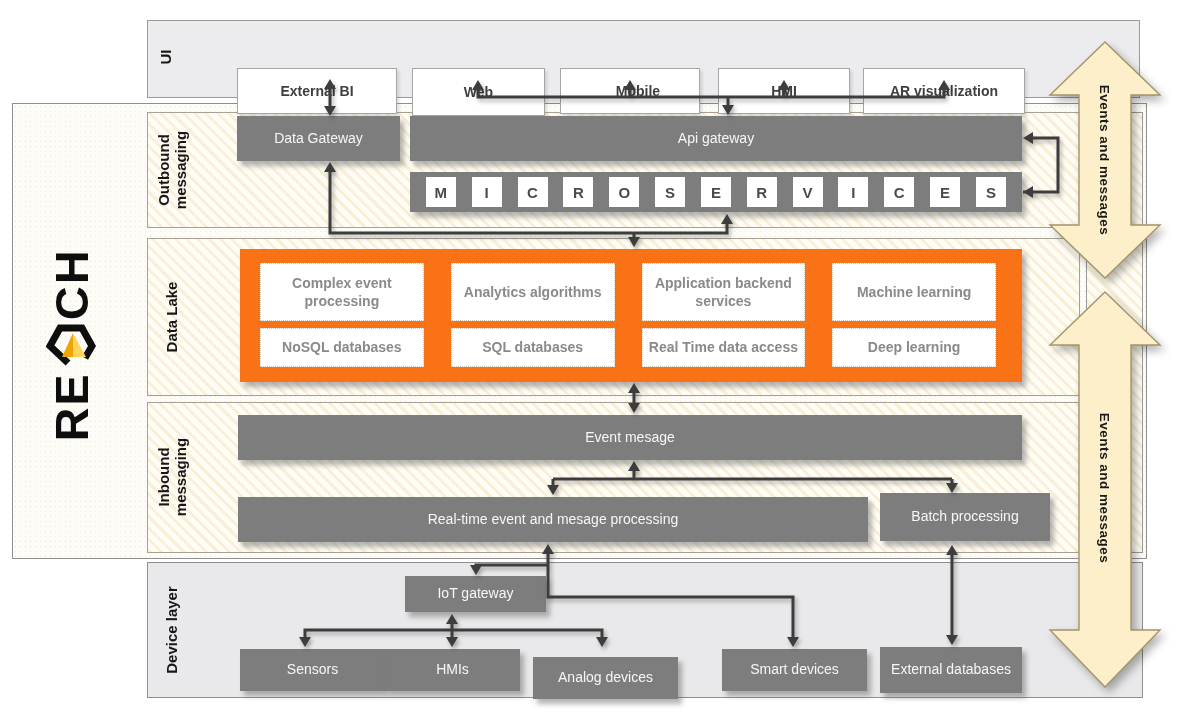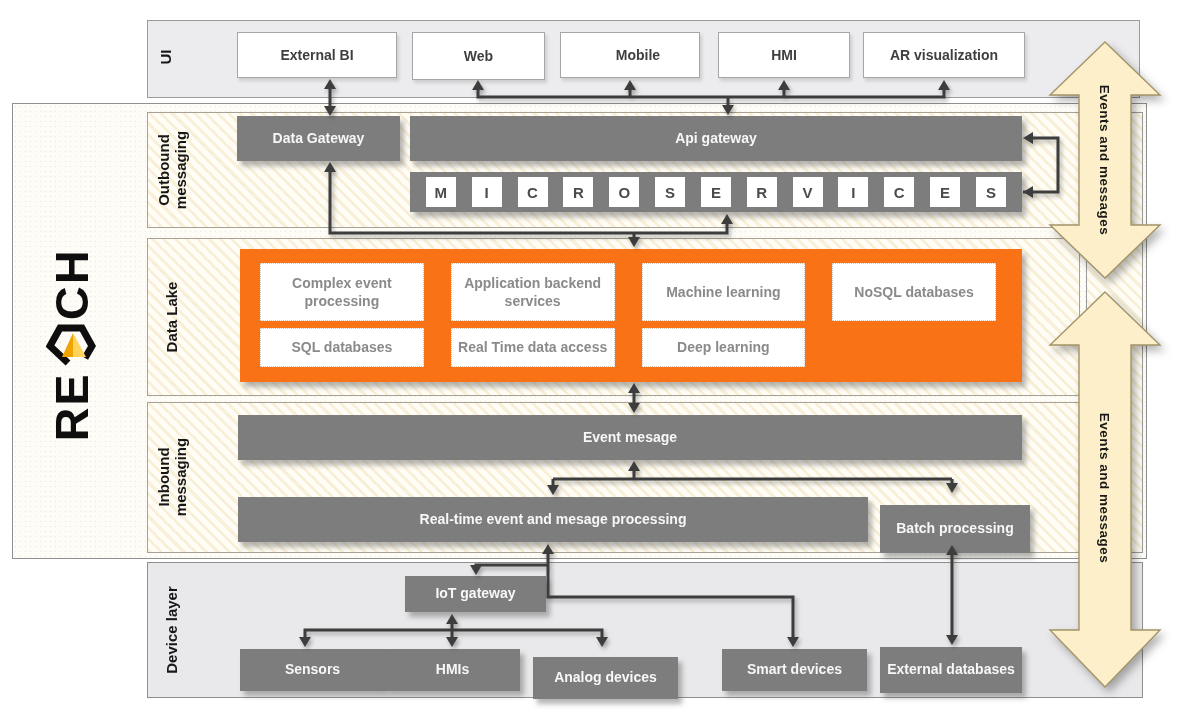--- a/index.html
+++ b/index.html
@@ -17,24 +17,24 @@
     background:repeating-linear-gradient(45deg,#f8f0d8 0 3px,#fffdf6 3px 8px);}
 
   
   .vlabel{position:absolute;display:flex;align-items:center;justify-content:center;
     font-weight:bold;color:#161616;font-size:15px;line-height:1.15;text-align:center;
     transform:rotate(-90deg);white-space:pre-line;}
 
   
   .wbox{position:absolute;box-sizing:border-box;background:#fff;border:1px solid #a6a6a6;
     display:flex;align-items:center;justify-content:center;text-align:center;
-    font-weight:bold;font-size:14px;color:#3f3f3f;box-shadow:2px 3px 3px rgba(120,120,120,.25);}
+    font-weight:bold;font-size:14px;color:#3f3f3f;box-shadow:2px 3px 3px rgba(120,120,120,.25);margin-top:36px;}
   .dbox{position:absolute;box-sizing:border-box;background:#7d7d7d;
     display:flex;align-items:center;justify-content:center;text-align:center;
-    font-weight:bold;font-size:14px;color:#f7f7f7;box-shadow:4px 5px 5px rgba(90,90,90,.45);
+    font-weight:normal;font-size:14px;color:#f7f7f7;box-shadow:4px 5px 5px rgba(90,90,90,.45);
     line-height:1.25;}
   .cell{box-sizing:border-box;background:#fff;border:1px dotted #ccc9bd;
     display:flex;align-items:center;justify-content:center;text-align:center;
     font-weight:bold;font-size:14px;color:#8a8a8a;line-height:1.3;padding:2px 6px;}
   .msrow{position:absolute;display:flex;align-items:center;justify-content:space-evenly;
     background:#7d7d7d;box-shadow:4px 5px 5px rgba(90,90,90,.45);}
   .msletter{width:30px;height:30px;background:#fff;display:flex;align-items:center;
     justify-content:center;font-weight:bold;font-size:15px;color:#4b4b4b;}
   .lakegrid{position:absolute;box-sizing:border-box;background:#f97316;
     box-shadow:4px 5px 5px rgba(90,90,90,.45);display:grid;
@@ -113,31 +113,32 @@
     <span class="msletter">R</span>
     <span class="msletter">V</span>
     <span class="msletter">I</span>
     <span class="msletter">C</span>
     <span class="msletter">E</span>
     <span class="msletter">S</span>
   </div>
 
   <div class="lakegrid" style="left:240px;top:249px;width:782px;height:133px;">
     <div class="cell">Complex event processing</div>
+    <div class="cell">Analytics algorithms</div>
     <div class="cell">Application backend services</div>
     <div class="cell">Machine learning</div>
     <div class="cell">NoSQL databases</div>
     <div class="cell">SQL databases</div>
     <div class="cell">Real Time data access</div>
     <div class="cell">Deep learning</div>
   </div>
 
   <div class="dbox" style="left:238px;top:415px;width:784px;height:45px;">Event mesage</div>
   <div class="dbox" style="left:238px;top:497px;width:630px;height:45px;">Real-time event and mesage processing</div>
-  <div class="dbox" style="left:880px;top:505px;width:150px;height:48px;">Batch processing</div>
+  <div class="dbox" style="left:880px;top:493px;width:170px;height:48px;">Batch processing</div>
 
   <div class="dbox" style="left:405px;top:576px;width:141px;height:36px;">IoT gateway</div>
   <div class="dbox" style="left:240px;top:649px;width:145px;height:42px;text-align:center;">Sensors</div>
   <div class="dbox" style="left:385px;top:649px;width:135px;height:42px;">HMIs</div>
   <div class="dbox" style="left:533px;top:649px;width:145px;height:42px;margin-top:8px;">Analog devices</div>
   <div class="dbox" style="left:722px;top:649px;width:145px;height:42px;">Smart devices</div>
   <div class="dbox" style="left:880px;top:647px;width:142px;height:46px;">External databases</div>
 
   <svg class="conns" width="1193" height="715">
     <g>

